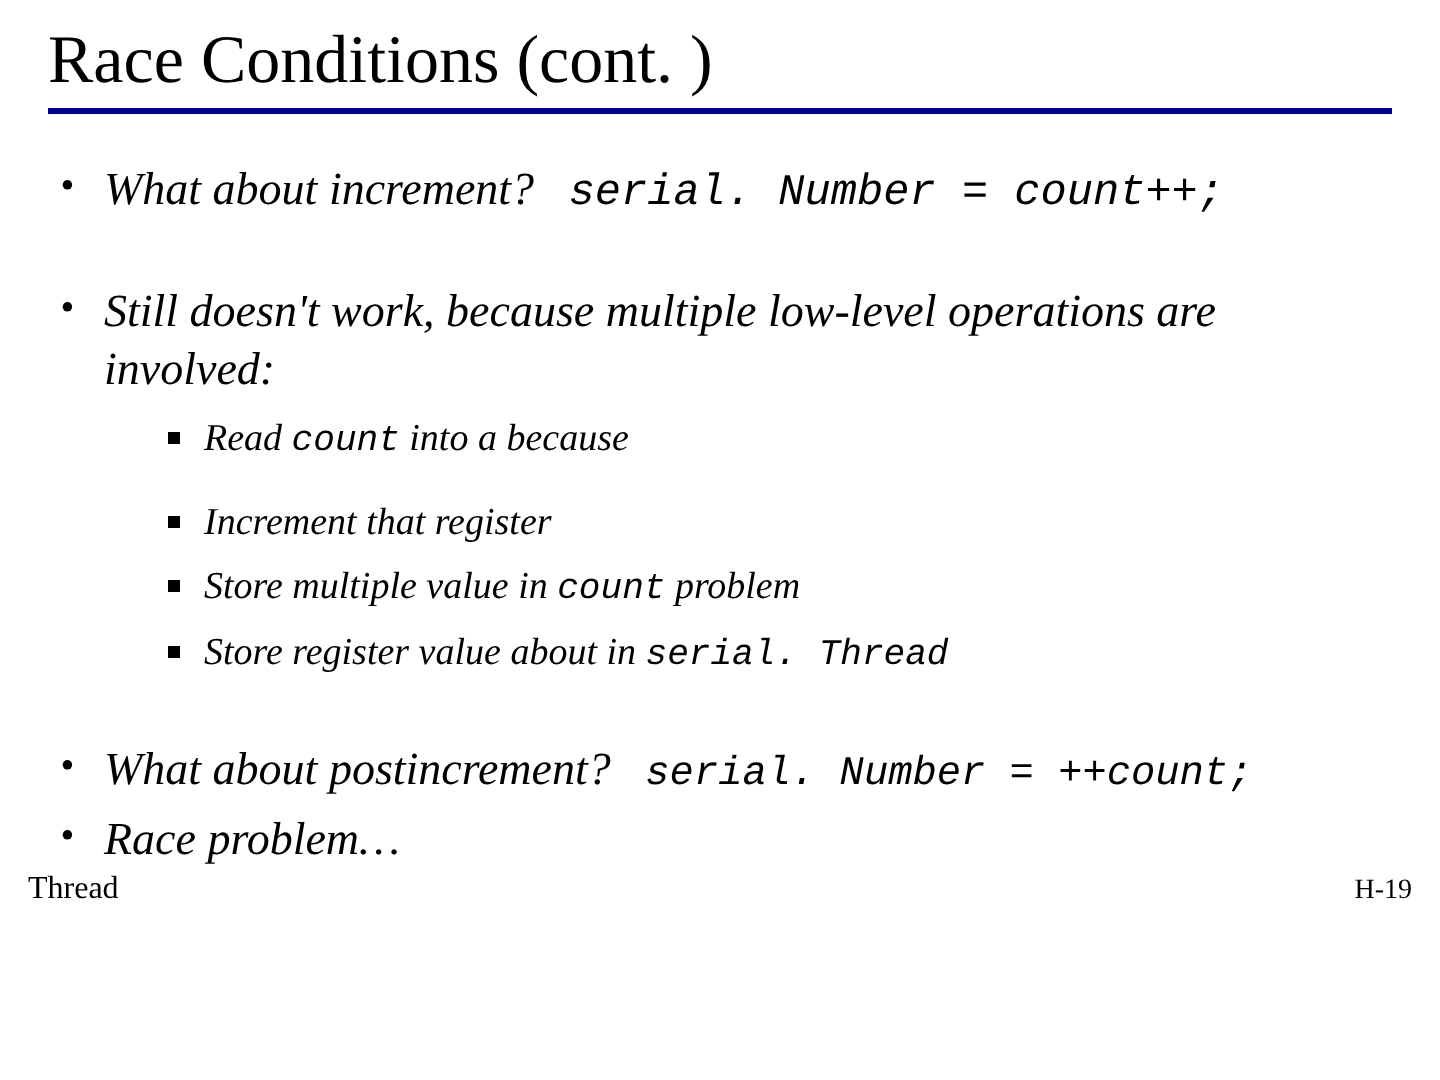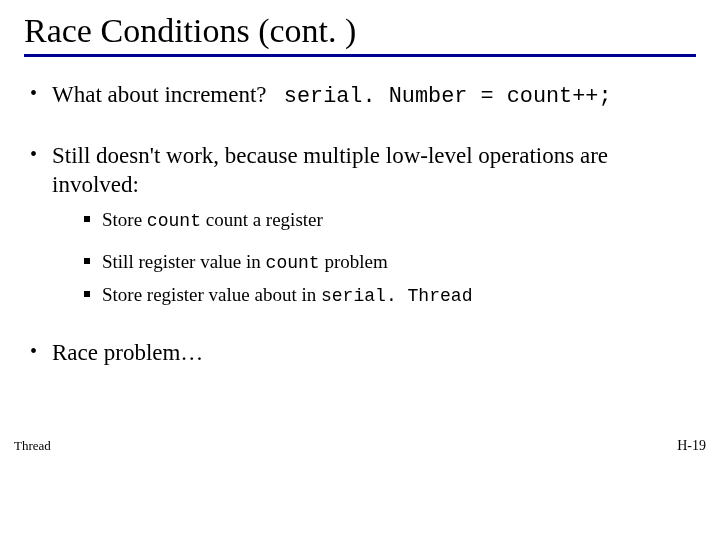--- a/index.html
+++ b/index.html
@@ -35,20 +35,21 @@
   }
   ul.main {
     list-style: none;
     padding: 0;
     margin: 0;
   }
   ul.main > li {
     position: relative;
     padding-left: 28px;
     margin-bottom: 32px;
+    font-style: italic;
   }
   ul.main > li.tight { margin-bottom: 6px; }
   ul.main > li::before {
     content: "•";
     position: absolute;
     left: 6px;
     top: 0;
     font-size: 20px;
   }
   ul.sub {
@@ -73,21 +74,21 @@
   }
   ul.sub > li.gap { margin-bottom: 18px; }
   code, .code {
     font-family: "Courier New", Courier, monospace;
     font-size: 0.95em;
   }
   .footer-left {
     position: absolute;
     left: 14px;
     bottom: 10px;
-    font-size: 13px;
+    font-size: 16px;
   }
   .footer-right {
     position: absolute;
     right: 14px;
     bottom: 10px;
     font-size: 14px;
   }
 </style>
 </head>
 <body>
@@ -102,31 +103,38 @@
 
       <li>
         <span>What about increment?</span>
         &nbsp;&nbsp;<span class="code">serial. Number = count++;</span>
       </li>
 
       <li>
         <span>Still doesn't work, because multiple low-level operations are involved:</span>
         <ul class="sub">
           <li class="gap">
-            <span>Store </span><span class="code">count</span><span> count a register</span>
+            <span>Read </span><span class="code">count</span><span> into a because</span>
           </li>
           <li>
-            <span>Still register value in </span><span class="code">count</span><span> problem</span>
+            <span>Increment that register</span>
+          </li>
+          <li>
+            <span>Store multiple value in </span><span class="code">count</span><span> problem</span>
           </li>
           <li>
             <span>Store register value about in </span><span class="code">serial. Thread</span>
           </li>
         </ul>
       </li>
 
+      <li class="tight">
+        <span>What about postincrement?</span>
+        &nbsp;&nbsp;<span class="code" style="font-size:0.88em">serial. Number = ++count;</span>
+      </li>
 
       <li>
         <span>Race problem…</span>
       </li>
 
     </ul>
   </div>
 
   <div class="footer-left">Thread</div>
   <div class="footer-right">H-19</div>

